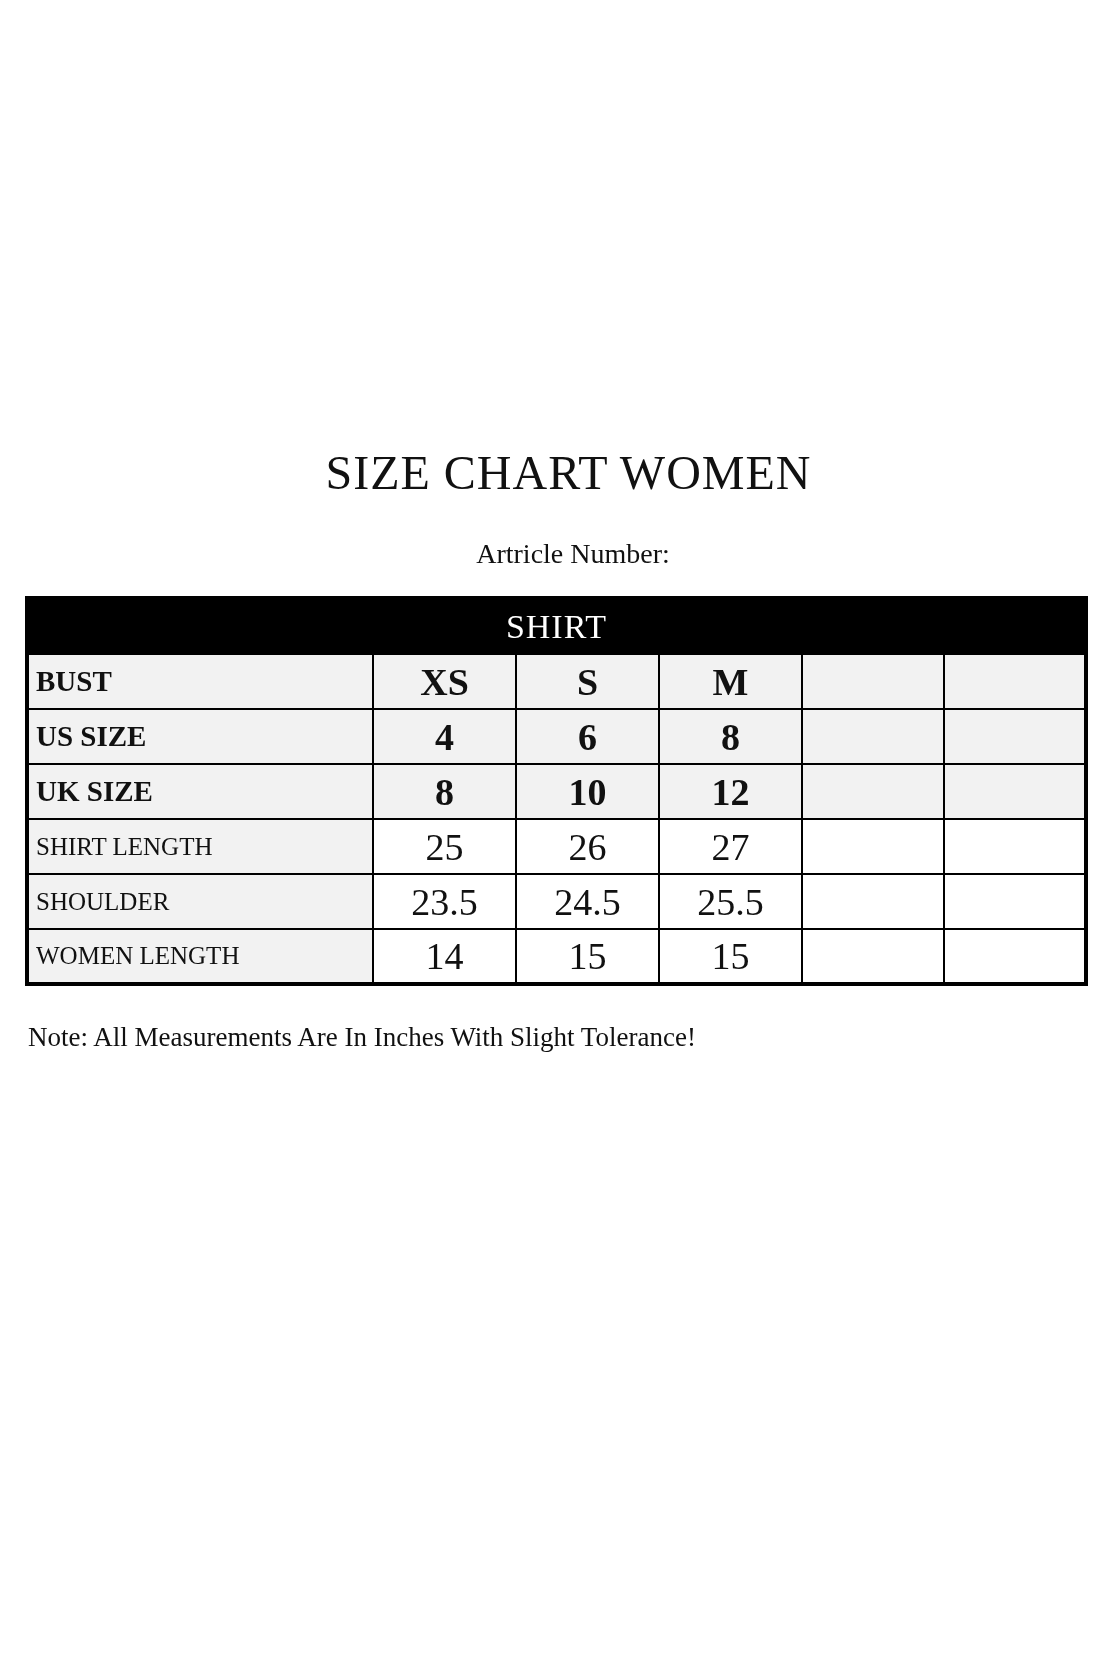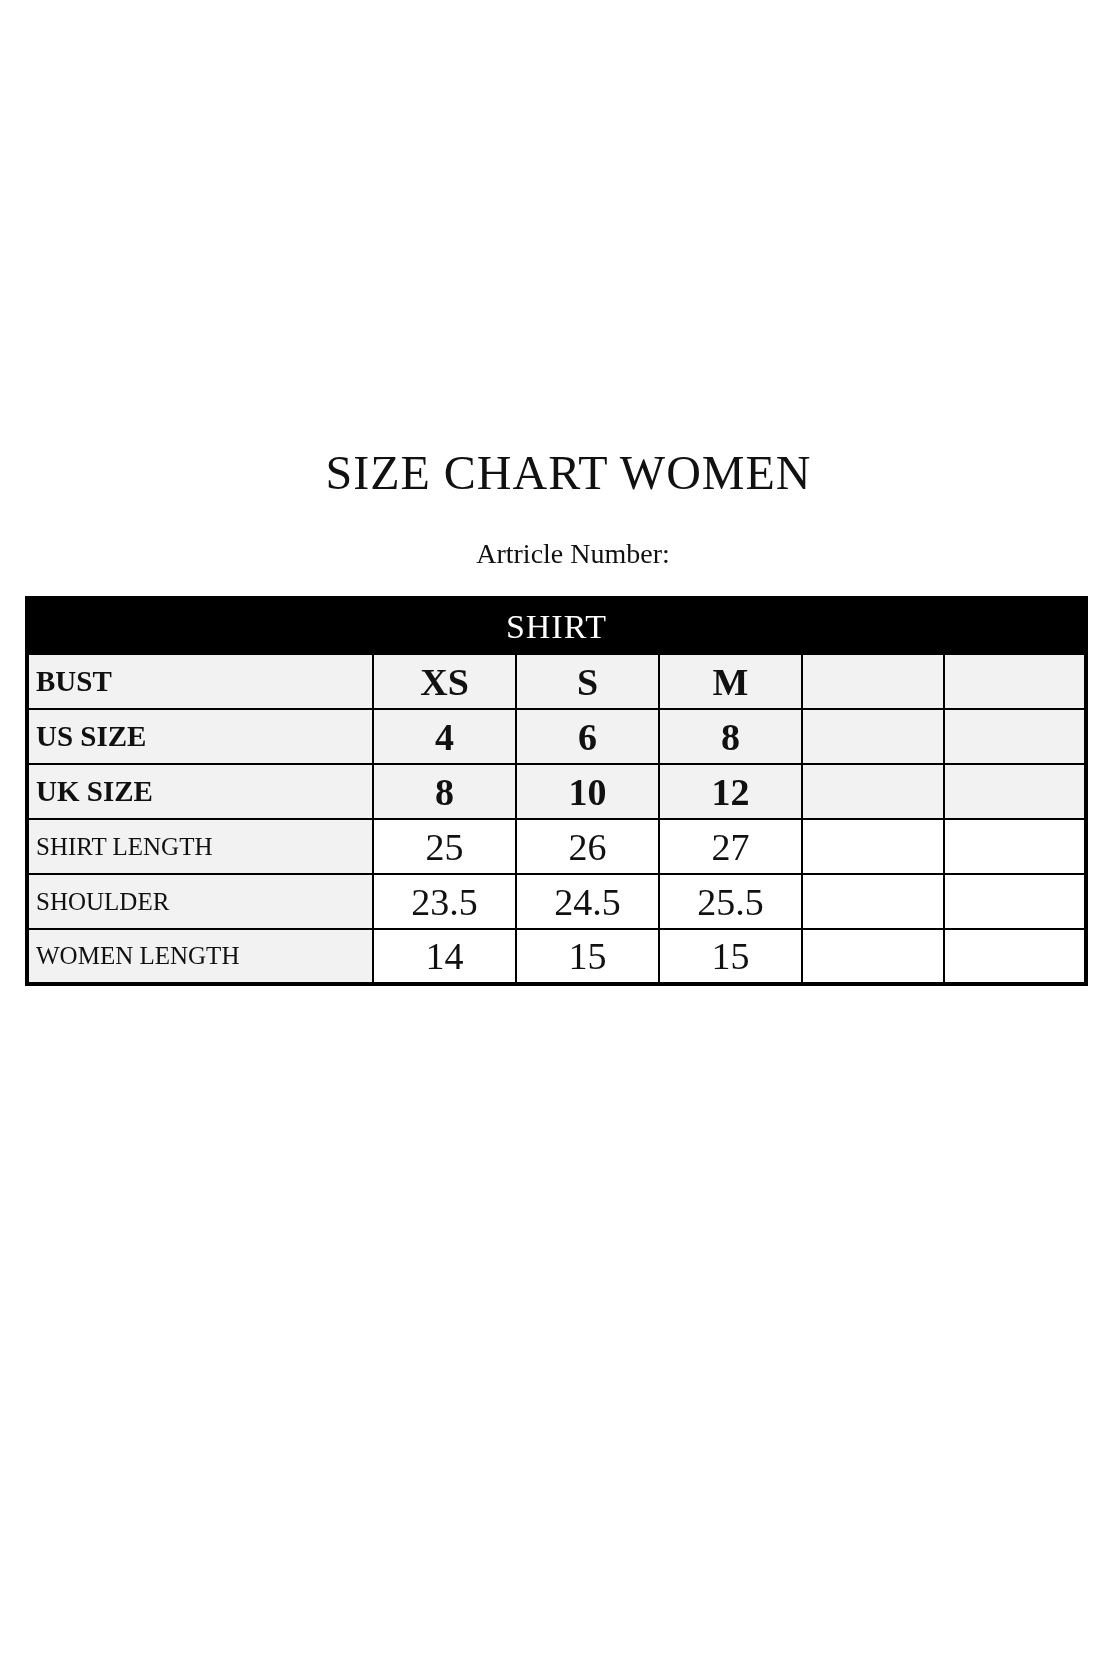--- a/index.html
+++ b/index.html
@@ -158,14 +158,15 @@
         <td class="lbl">WOMEN LENGTH</td>
         <td class="val">14</td>
         <td class="val">15</td>
         <td class="val">15</td>
         <td class="val"></td>
         <td class="val"></td>
       </tr>
     </tbody>
   </table>
 
+  <p class="note">Note: All Measurements Are In Inches With Slight Tolerance!</p>
 
 </main>
 
 </body></html>

